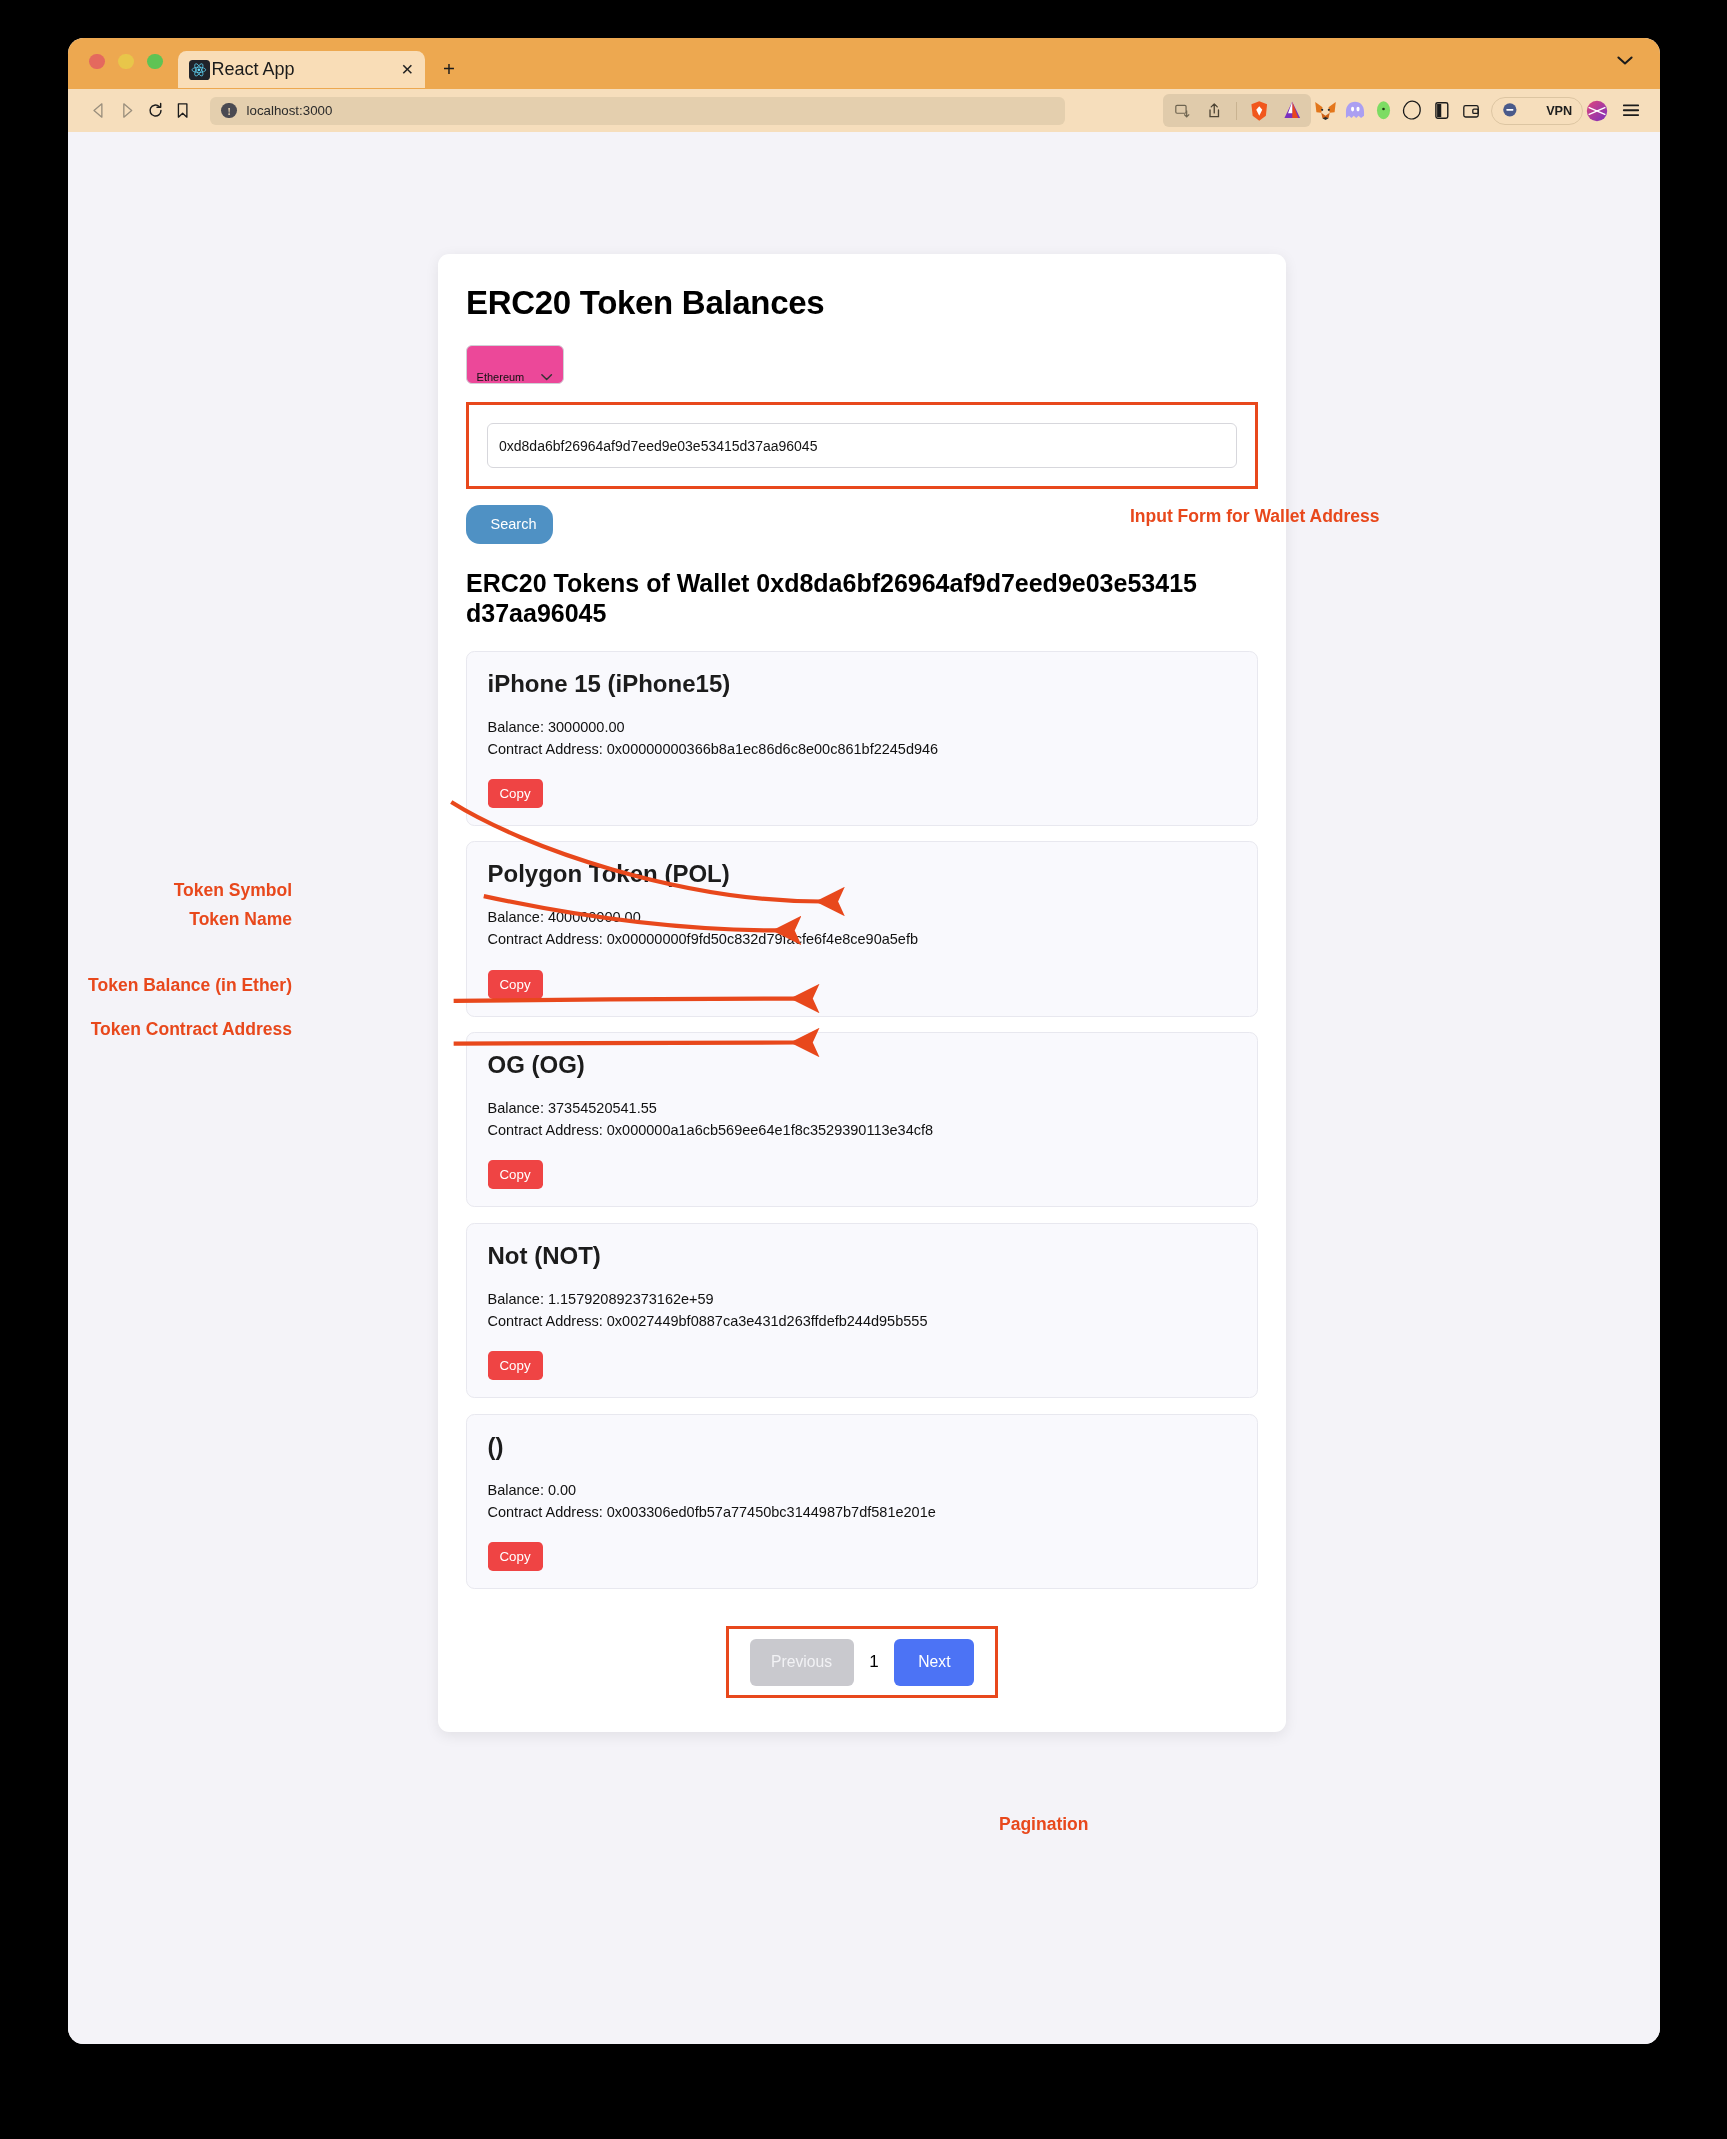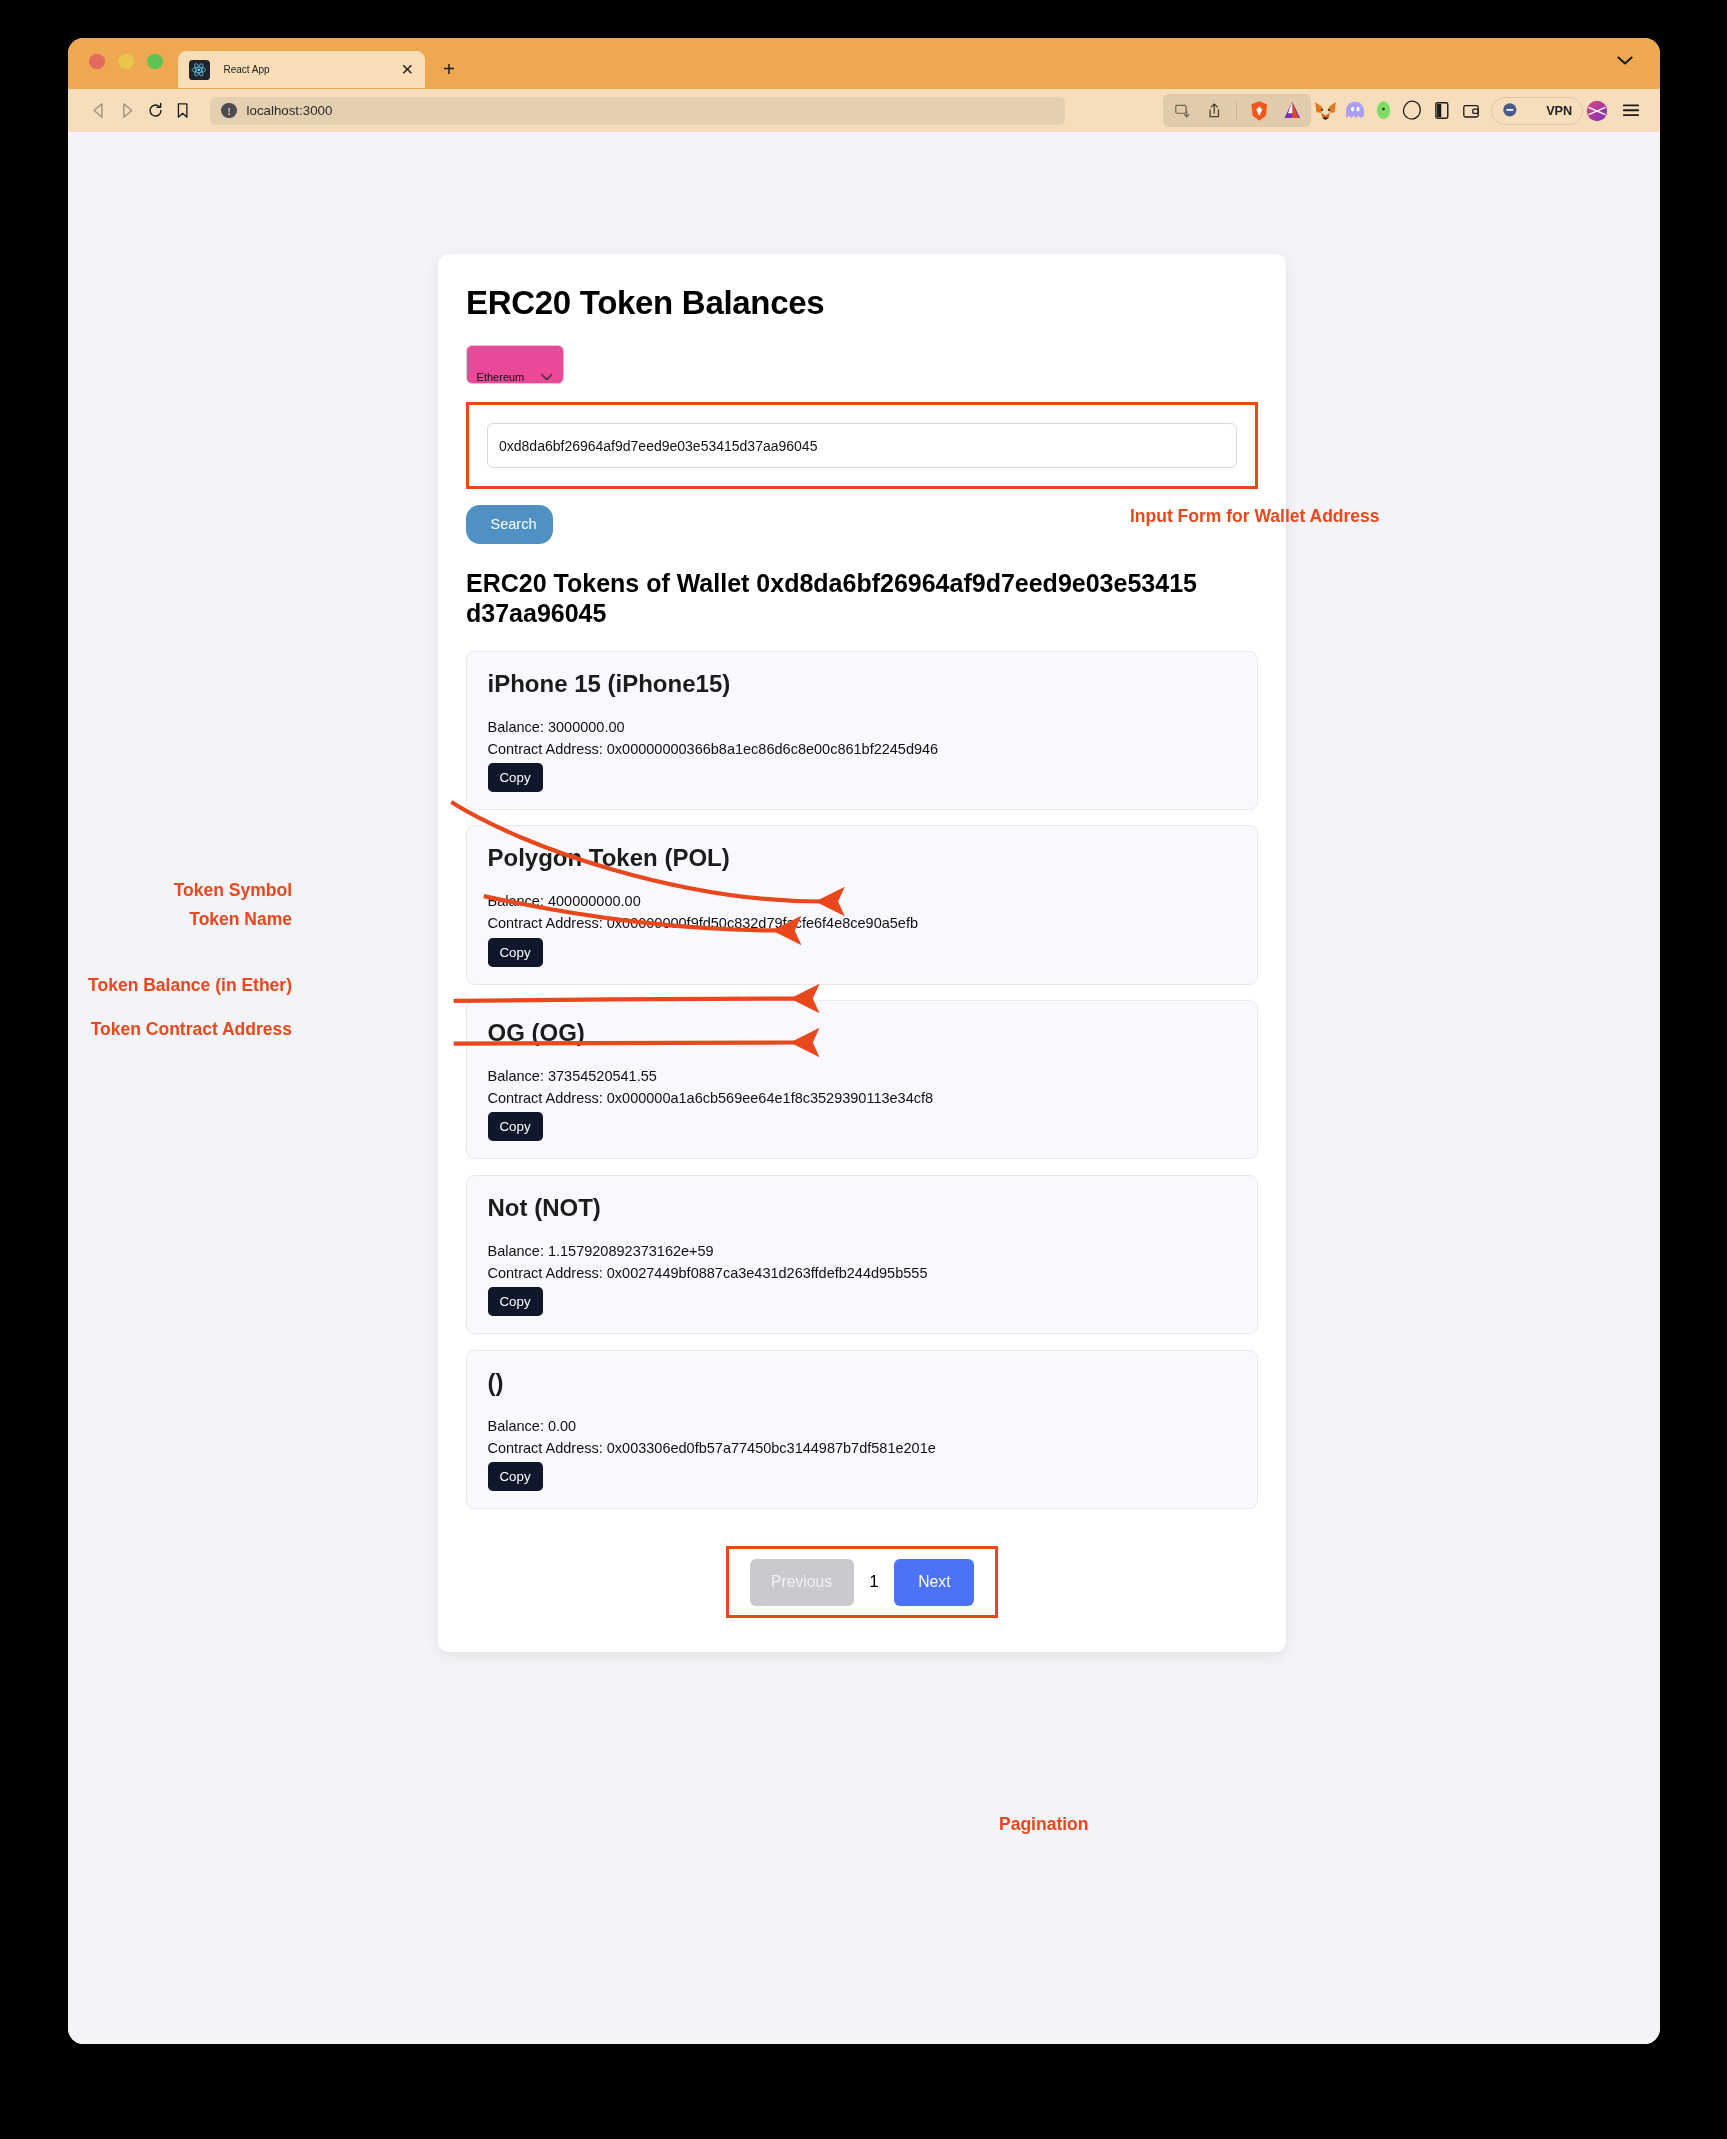--- a/index.html
+++ b/index.html
@@ -44,22 +44,22 @@
     padding: 0 11px;
   }
   #react-favicon {
     width: 20.5px; height: 20.5px;
     background: #20232a;
     border-radius: 3.6px;
     display: flex; align-items: center; justify-content: center;
     flex: none;
   }
   #tab-title {
-    margin-left: 14px;
-    font-size: 10px; color: #1b1b1b;
+    margin-left: 2px;
+    font-size: 18px; color: #1b1b1b;
     white-space: nowrap; overflow: hidden;
   }
   #tab-close {
     margin-left: auto;
     font-size: 15.7px; color: #222; line-height: 1;
     font-family: "Liberation Sans", sans-serif;
   }
   #new-tab-button {
     position: absolute; left: 375px; top: 20.5px;
     font-size: 20.5px; color: #1b1b1b; line-height: 1;
@@ -206,24 +206,24 @@
     font-size: 24px; font-weight: bold; color: #1c1c1c;
     margin-bottom: 18px;
     min-height: 28px;
   }
   .token-line {
     font-size: 14.5px; color: #111;
     line-height: 1.52;
     word-break: break-all;
   }
   .copy-button {
-    margin-top: 3px;
+    margin-top: 19px;
     display:inline-flex; align-items:center; justify-content:center;
     height: 29px; padding: 0 12px;
-    background: #0f172a;
+    background: #ef4444;
     color: #fff;
     border: none; border-radius: 4.8px;
     font-size: 13.3px;
     font-family: "Liberation Sans", sans-serif;
   }
 
   
   #pagination-row {
     margin-top: 20.5px;
     display: flex; justify-content: center;

